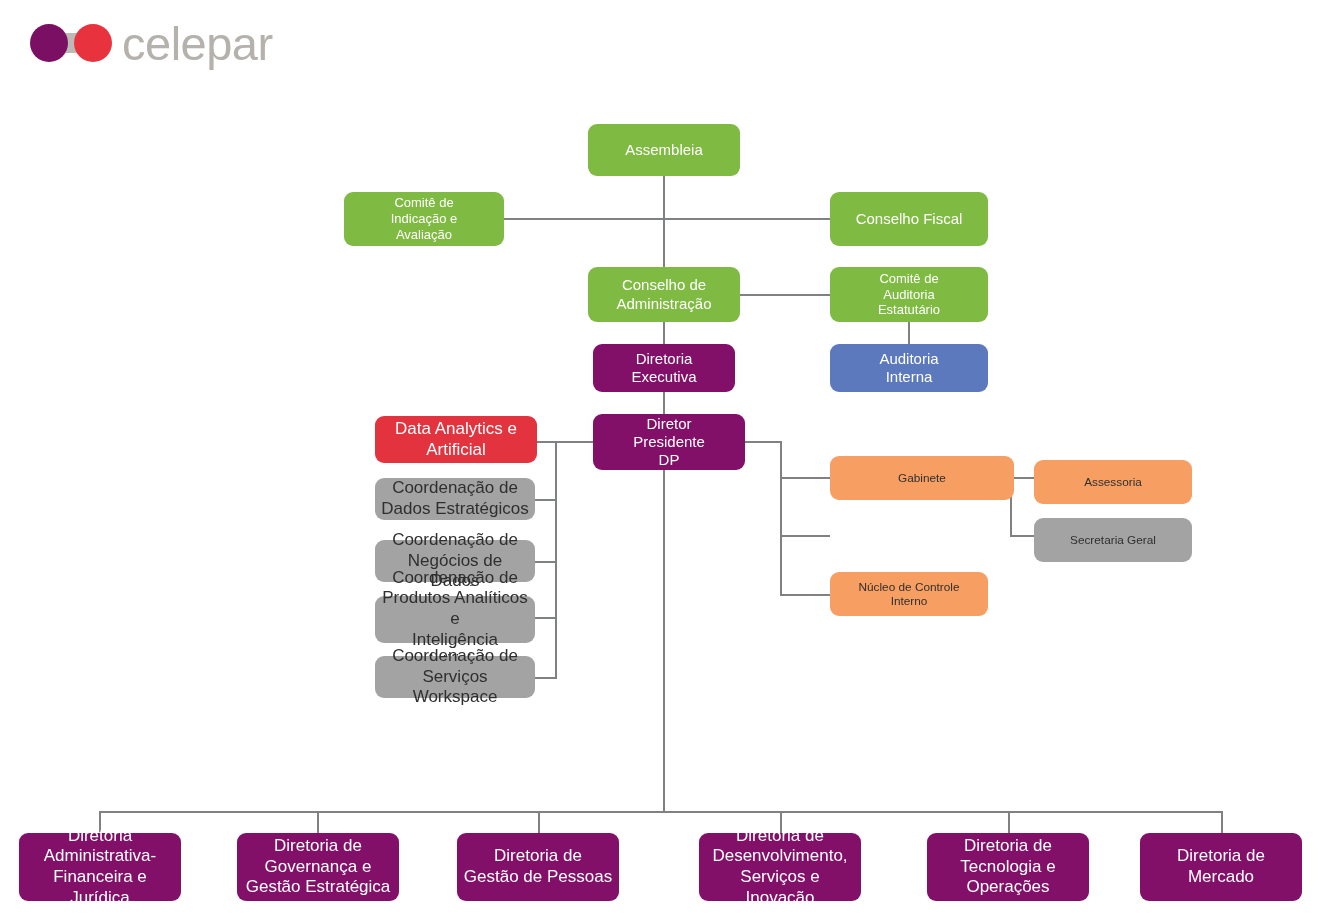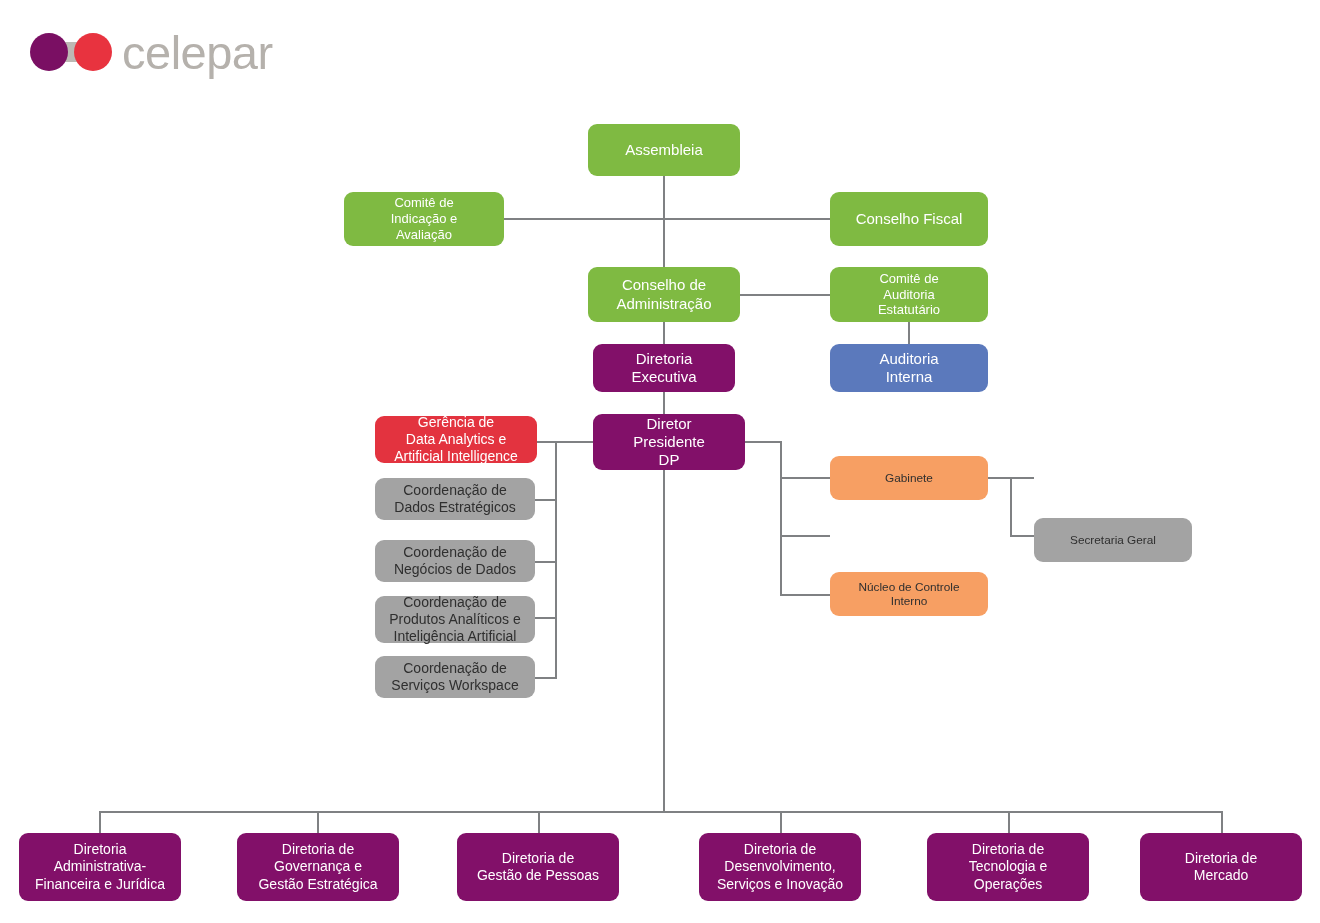--- a/index.html
+++ b/index.html
@@ -11,21 +11,21 @@
   }
   #canvas {
     position: relative;
     width: 1320px;
     height: 923px;
     overflow: hidden;
     background: #ffffff;
   }
 
   
-  #logo { position: absolute; left: 30px; top: 27px; height: 50px; display: flex; align-items: center; }
+  #logo { position: absolute; left: 30px; top: 18px; height: 50px; display: flex; align-items: center; }
   #logo-mark { position: relative; width: 82px; height: 38px; margin-right: 10px; }
   #logo-bar {
     position: absolute; left: 12px; top: 9px; width: 58px; height: 20px;
     background: #bdb9b4;
   }
   #logo-dot-left {
     position: absolute; left: 0px; top: 0px; width: 38px; height: 38px;
     border-radius: 50%; background: #7a0f63;
   }
   #logo-dot-right {
@@ -59,21 +59,21 @@
   .c-green  { background: #7fba42; color: #ffffff; }
   .c-purple { background: #821069; color: #ffffff; }
   .c-blue   { background: #5b79bc; color: #ffffff; }
   .c-red    { background: #e3333f; color: #ffffff; }
   .c-orange { background: #f79f63; color: #2f2f2f; }
   .c-yellow { background: #a3a3a3; color: #2f2f2f; }
 
   .f15 { font-size: 15px; }
   .f13 { font-size: 13px; }
   .f12 { font-size: 11.8px; }
-  .f11 { font-size: 14px; }
+  .f11 { font-size: 17px; }
 </style>
 </head>
 <body>
 
 <div id="canvas">
 
   <div id="logo">
     <div id="logo-mark">
       <div id="logo-bar"></div>
       <div id="logo-dot-left"></div>
@@ -167,29 +167,32 @@
   </div>
 
   <div class="node c-yellow f11" style="left:375px; top:596px; width:160px; height:47px;">
     <span>Coordenação de<br>Produtos Analíticos e<br>Inteligência Artificial</span>
   </div>
 
   <div class="node c-yellow f11" style="left:375px; top:656px; width:160px; height:42px;">
     <span>Coordenação de<br>Serviços Workspace</span>
   </div>
 
-  <div class="node c-orange f12" style="left:830px; top:456px; width:158px; height:44px;">
+  <div class="node c-orange f12" style="left:830px; top:456px; width:184px; height:44px;">
     <span>Gabinete</span>
   </div>
 
 
   <div class="node c-orange f12" style="left:830px; top:572px; width:158px; height:44px;">
     <span>Núcleo de Controle<br>Interno</span>
   </div>
 
+  <div class="node c-orange f12" style="left:1034px; top:460px; width:158px; height:44px;">
+    <span>Assessoria</span>
+  </div>
 
   <div class="node c-yellow f12" style="left:1034px; top:518px; width:158px; height:44px;">
     <span>Secretaria Geral</span>
   </div>
 
   <div class="node c-purple f11" style="left:19px; top:833px; width:162px; height:68px;">
     <span>Diretoria<br>Administrativa-<br>Financeira e Jurídica</span>
   </div>
 
   <div class="node c-purple f11" style="left:237px; top:833px; width:162px; height:68px;">

